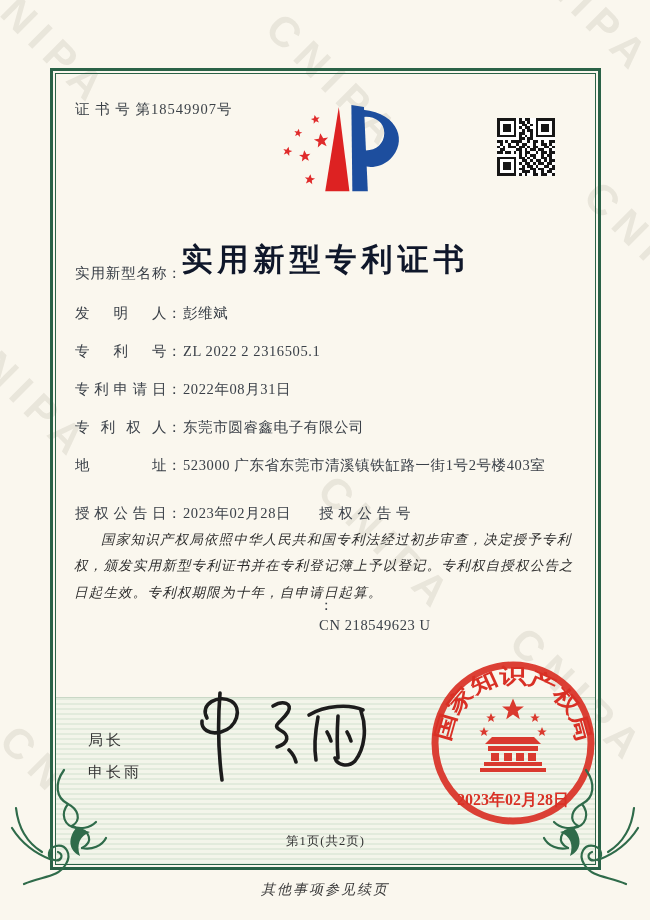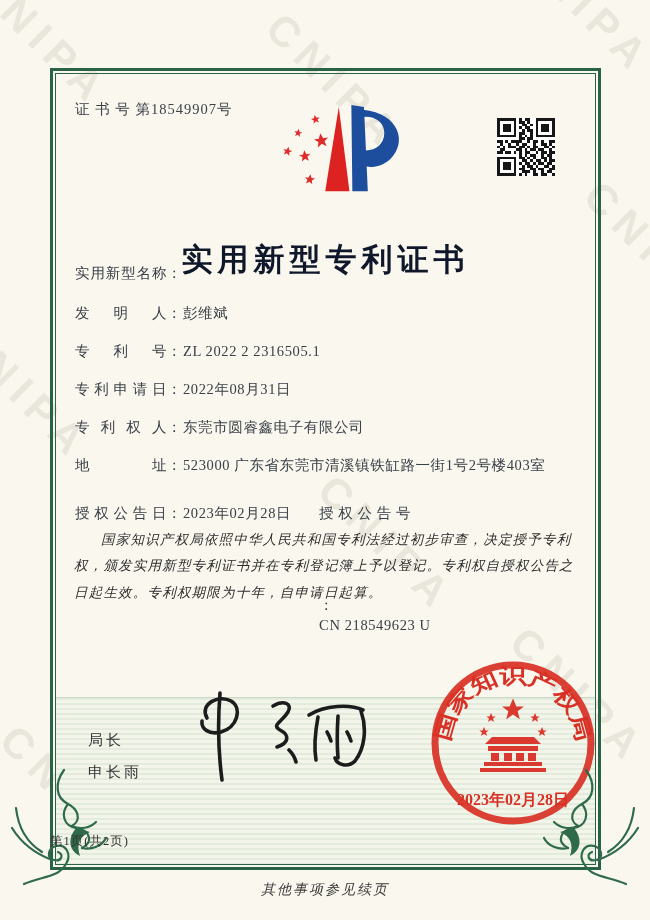--- a/index.html
+++ b/index.html
@@ -59,21 +59,21 @@
     font-size:13.5px;font-style:italic;color:#2d2d2d;line-height:1.95;letter-spacing:1.2px;
   }
   .paras p{margin:0 0 6px 0;text-indent:2em;}
   .officer{
     position:absolute;left:88px;top:724px;font-size:15px;letter-spacing:3px;color:#333;line-height:32px;
     font-family:"Liberation Sans","DejaVu Sans",sans-serif;
   }
   .signature{position:absolute;left:185px;top:688px;width:210px;height:100px;}
   .seal{position:absolute;left:428px;top:658px;width:170px;height:170px;}
   .page-footer{
-    position:absolute;left:50px;top:833px;width:551px;text-align:left;
+    position:absolute;left:50px;top:833px;width:551px;text-align:center;
     font-size:12.5px;color:#333;letter-spacing:1px;
   }
   .cont-note{
     position:absolute;left:0;top:881px;width:650px;text-align:center;
     font-size:14px;font-style:italic;color:#3a3a3a;letter-spacing:2px;
   }
   .flourish{position:absolute;width:104px;height:122px;}
   .flourish.bl{left:6px;top:766px;}
   .flourish.br{left:540px;top:766px;transform:scaleX(-1);}
 </style>

